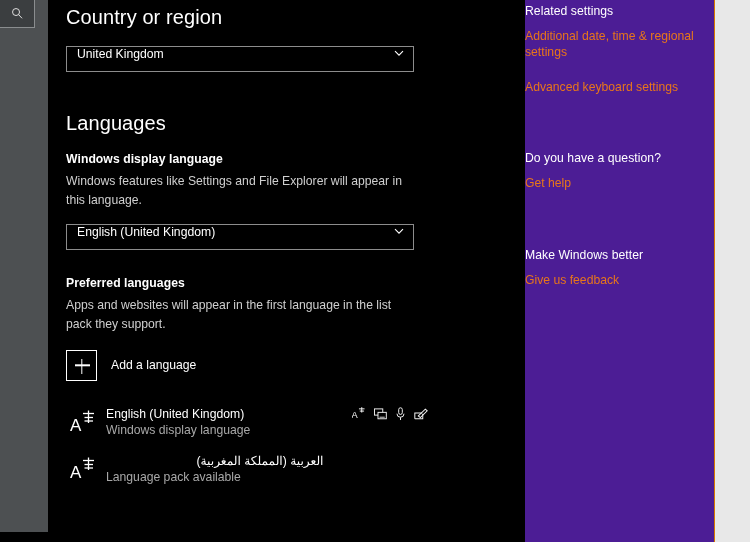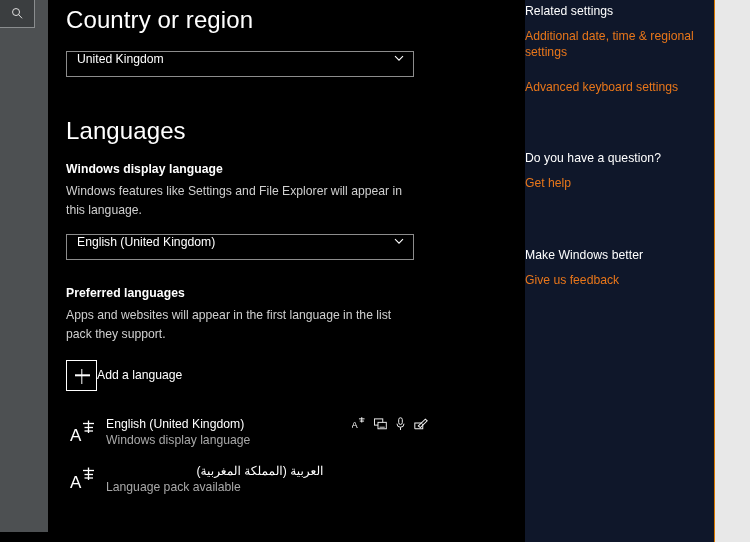--- a/index.html
+++ b/index.html
@@ -58,21 +58,21 @@
     position: absolute;
     left: 48px; top: 0;
     width: 470px;
     height: 542px;
     background: #000000;
     padding-left: 18px;
     padding-top: 6px;
   }
 
   h1.section-title {
-    font-size: 24px;
+    font-size: 20px;
     font-weight: 400;
     color: #ffffff;
     letter-spacing: 0.1px;
     margin-bottom: 17px;
   }
   h1.section-title.second { margin-top: 0; }
 
   .body-text {
     font-size: 12.2px;
     color: #cfcfcf;
@@ -98,20 +98,21 @@
     color: #ffffff;
     font-size: 12.2px;
   }
   .combo .combo-value { flex: 1; }
   .combo .chev { width: 12px; height: 12px; flex: none; }
 
   
   .add-row {
     display: flex;
     align-items: center;
+    gap: 14px;
   }
   .plus-btn {
     width: 31px; height: 31px;
     border: 1px solid #ffffff;
     position: relative;
     flex: none;
   }
   .plus-btn::before, .plus-btn::after {
     content: "";
     position: absolute;
@@ -161,21 +162,21 @@
     gap: 9px;
   }
   .lang-icons svg { display: block; }
 
   
   .right {
     position: absolute;
     left: 525px; top: 0;
     width: 190px;
     height: 542px;
-    background: #0f172a;
+    background: #4c1d95;
     padding-top: 4px;
   }
   .right h2 {
     font-size: 12.2px;
     font-weight: 400;
     color: #ffffff;
     margin-bottom: 10px;
     letter-spacing: 0.05px;
   }
   .link {

